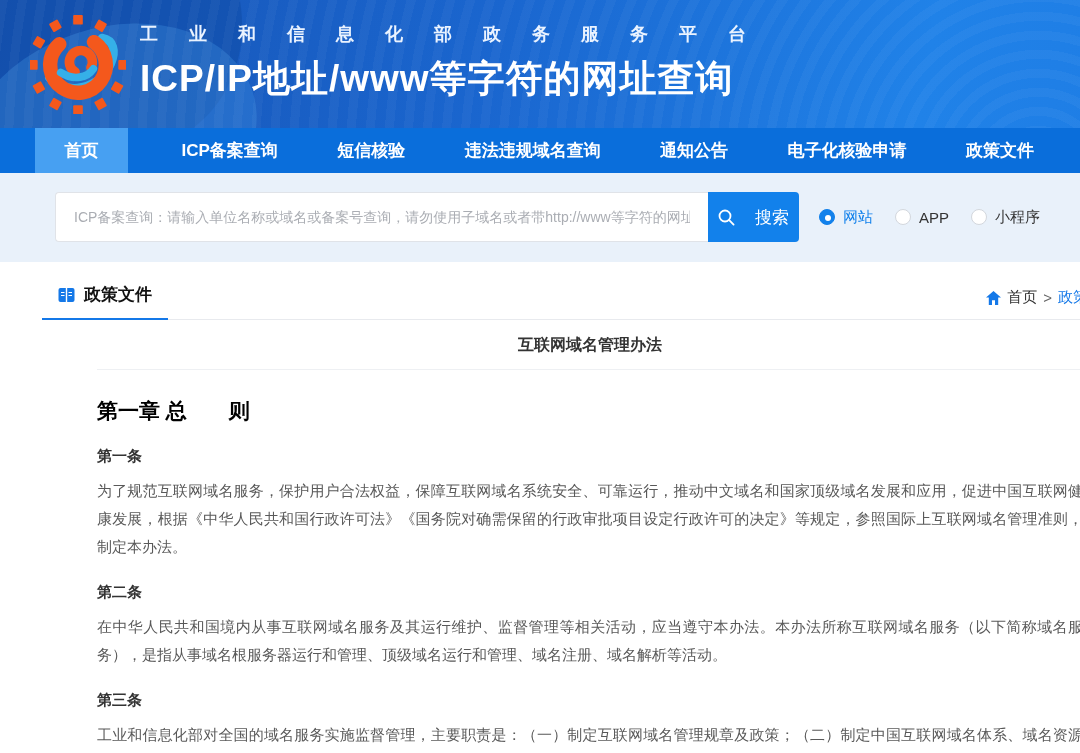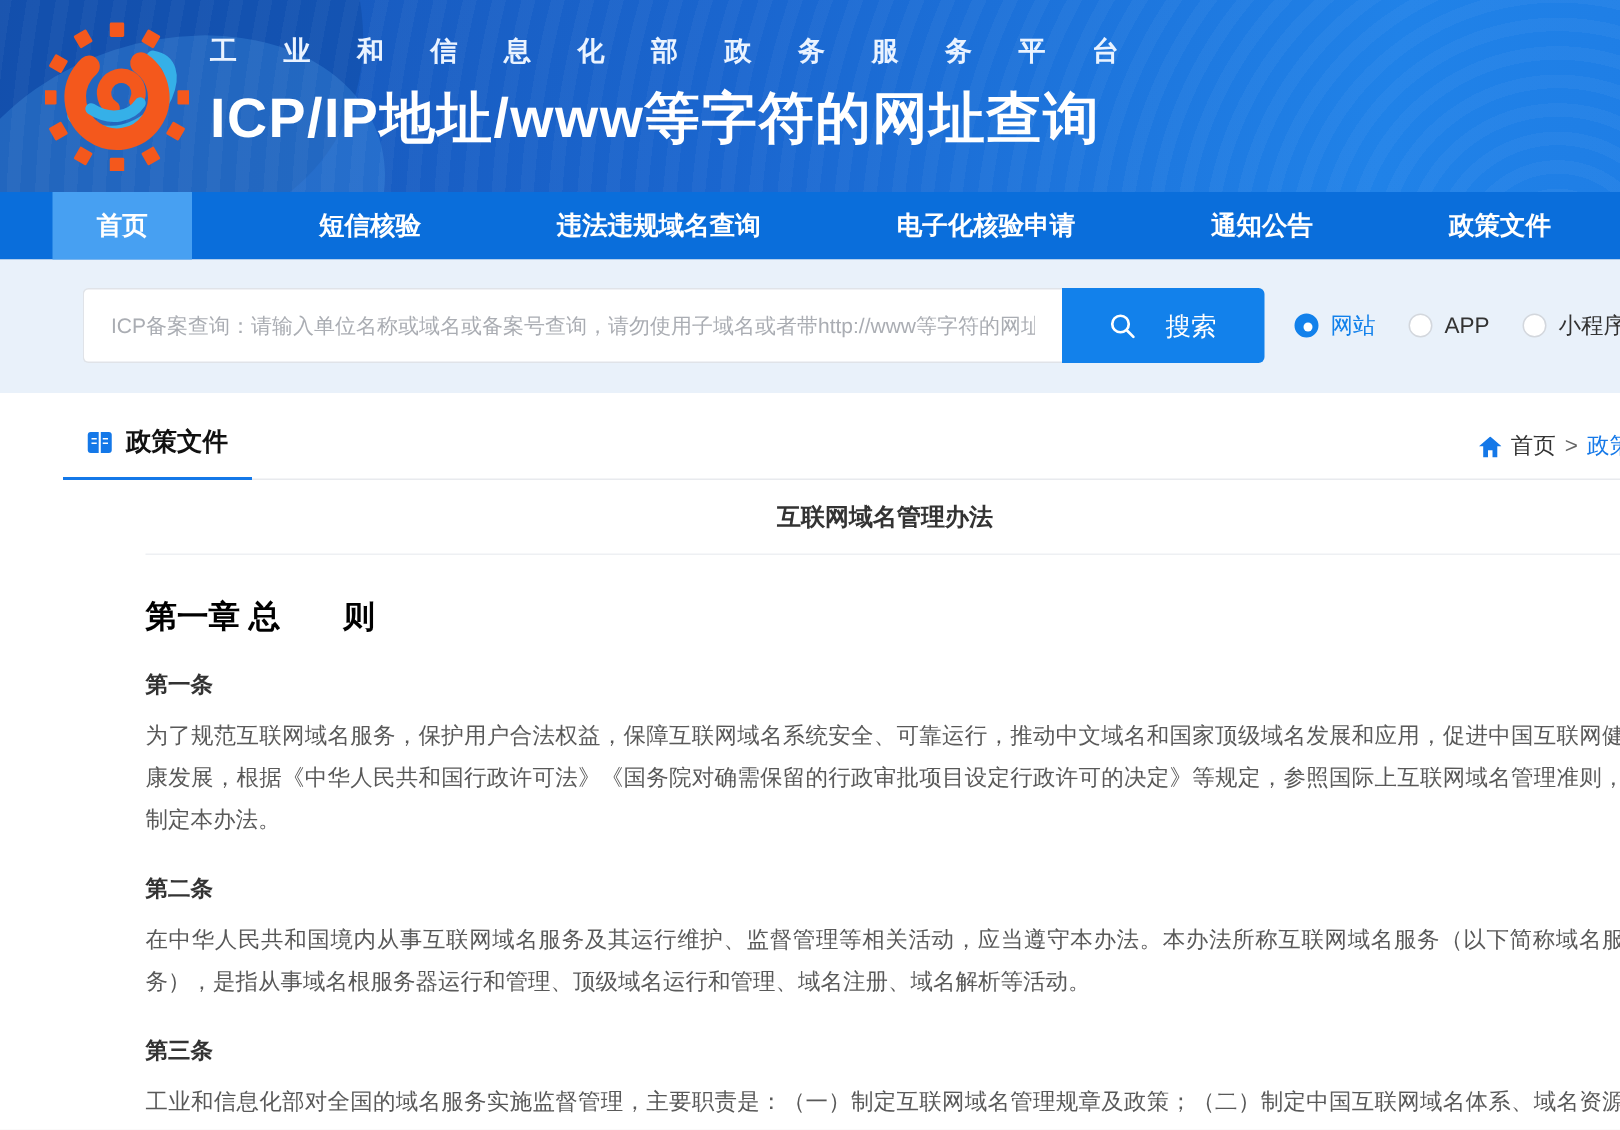--- a/index.html
+++ b/index.html
@@ -43,21 +43,21 @@
   
   .search-section{ height:89px; background:#e9f1fa; }
   .search-row{ display:flex; align-items:center; padding:19px 0 0 55px; }
   .icp-input{
     width:653px; height:50px; border:1px solid #e0e3e8; border-right:none;
     border-radius:4px 0 0 4px; background:#fff; padding:0 18px; font-size:14px; color:#333;
     outline:none; font-family:"Liberation Sans","DejaVu Sans",sans-serif;
   }
   .icp-input::placeholder{ color:#aaadb3; }
   .search-btn{
-    width:135px; height:50px; border:none; background:#1281eb; color:#fff;
+    width:91px; height:50px; border:none; background:#1281eb; color:#fff;
     font-size:17px; border-radius:0 4px 4px 0; cursor:pointer; display:flex;
     align-items:center; justify-content:center; gap:20px;
     font-family:"Liberation Sans","DejaVu Sans",sans-serif;
   }
   .radio-group{ display:flex; align-items:center; margin-left:20px; gap:22px; white-space:nowrap; }
   .radio{ display:flex; align-items:center; gap:8px; font-size:15px; color:#333; cursor:pointer; }
   .rb{ width:16px; height:16px; border-radius:50%; background:#fff; border:1px solid #d3d7dd; display:inline-block; position:relative; }
   .radio.selected .rb{ background:#1281eb; border-color:#1281eb; }
   .radio.selected .rb::after{ content:""; position:absolute; left:5px; top:5px; width:6px; height:6px; border-radius:50%; background:#fff; }
   .radio.selected{ color:#1281eb; }
@@ -116,24 +116,25 @@
       <div class="titles">
         <div class="platform-title">工业和信息化部政务服务平台</div>
         <h1 class="system-title">ICP/IP地址/www等字符的网址查询</h1>
       </div>
     </div>
   </header>
 
   <nav class="main-nav">
     <ul>
       <li class="active">首页</li>
+      <li>ICP备案查询</li>
       <li>短信核验</li>
       <li>违法违规域名查询</li>
+      <li>通知公告</li>
       <li>电子化核验申请</li>
-      <li>通知公告</li>
       <li>政策文件</li>
     </ul>
   </nav>
 
   <section class="search-section">
     <div class="search-row">
       <input class="icp-input" type="text" placeholder="ICP备案查询：请输入单位名称或域名或备案号查询，请勿使用子域名或者带http://www等字符的网址查询" style="">
       <button class="search-btn">
         <svg width="17" height="17" viewBox="0 0 17 17">
           <circle cx="7" cy="7" r="5.5" fill="none" stroke="#fff" stroke-width="1.8"></circle>

